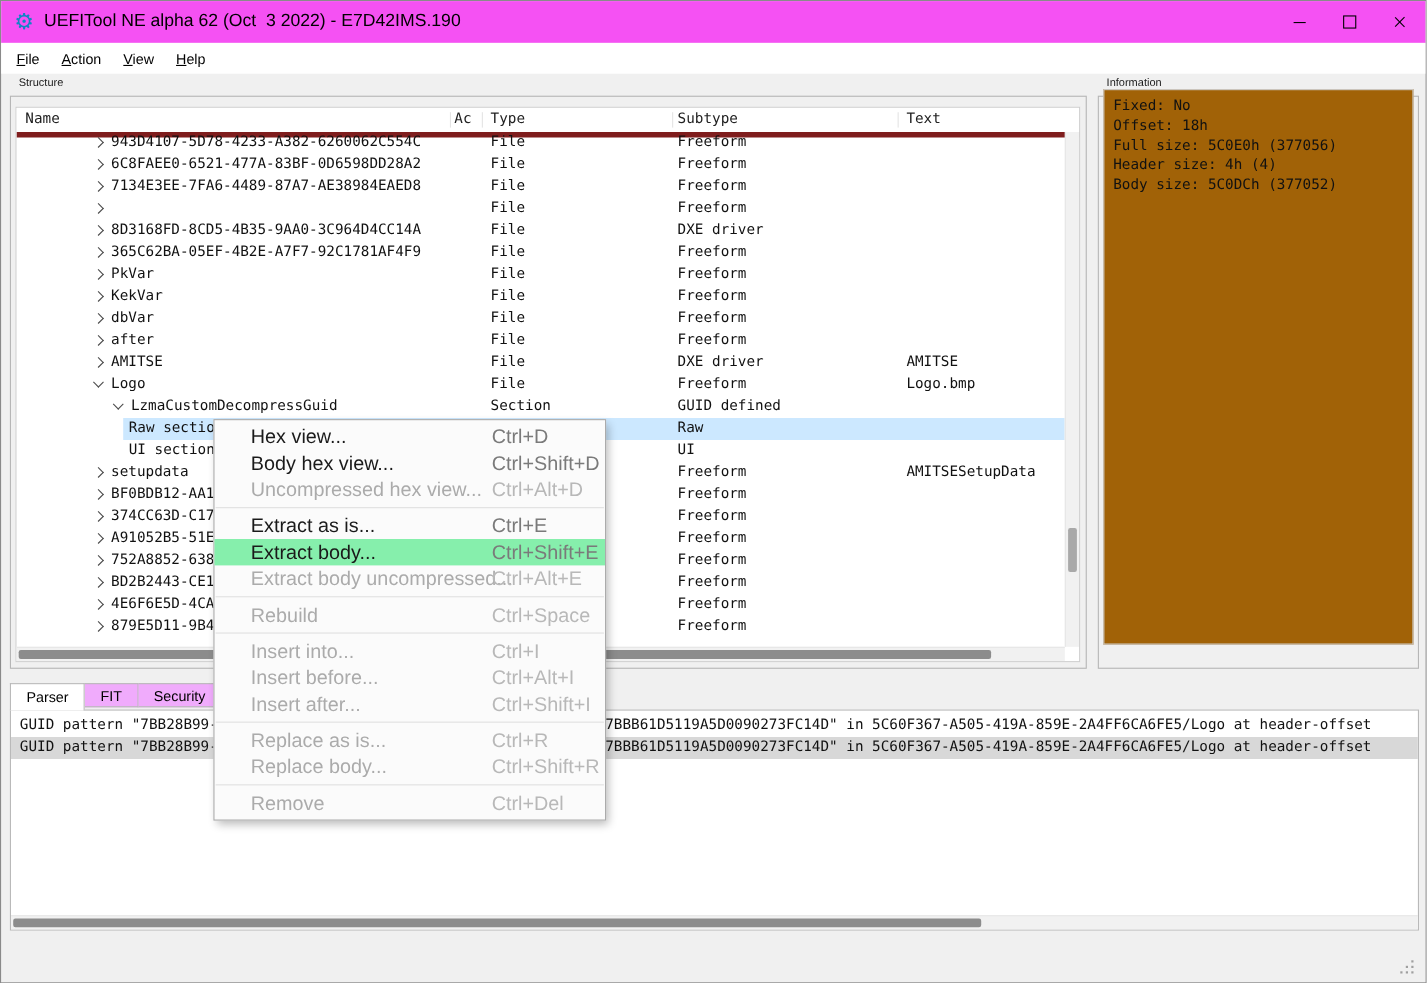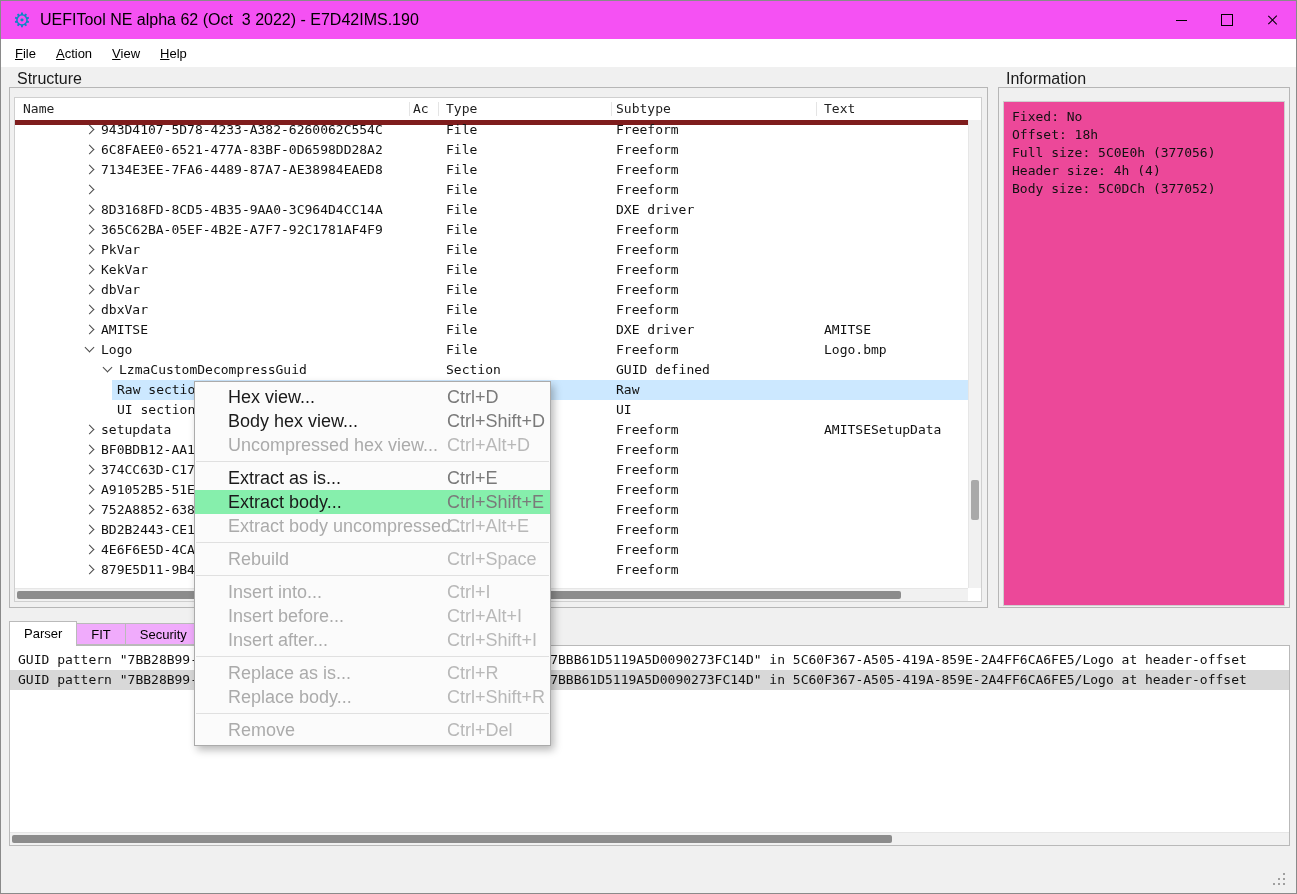--- a/index.html
+++ b/index.html
@@ -13,21 +13,21 @@
   .glyph-min{width:11px;height:1px;background:#000;}
   .glyph-max{width:10px;height:10px;border:1px solid #000;}
   .glyph-x{position:relative;width:12px;height:12px;}
   .glyph-x::before,.glyph-x::after{content:"";position:absolute;left:5px;top:0;width:1.4px;height:12px;background:#000;}
   .glyph-x::before{transform:rotate(45deg);} .glyph-x::after{transform:rotate(-45deg);}
   
   .menubar{position:absolute;left:0;top:38px;width:100%;height:28px;background:#fff;display:flex;align-items:center;font-size:13px;padding-left:4px;box-sizing:border-box;}
   .mbi{display:inline-block;padding:4px 10px;}
   .mbi::first-letter{text-decoration:underline;}
   
-  .gb-label{position:absolute;font-size:16px;color:#1a1a1a;}
+  .gb-label{position:absolute;font-size:10px;color:#1a1a1a;}
   .gb{position:absolute;border:1px solid #b6b6b6;box-sizing:border-box;background:#f0f0f0;}
   
   .tree{position:absolute;left:13px;top:96px;width:968px;height:505px;background:#fff;border:1px solid #cfcfcf;box-sizing:border-box;overflow:hidden;font-family:"DejaVu Sans Mono",monospace;font-size:13px;}
   .thead{position:absolute;left:0;top:0;right:0;height:22px;background:#fff;border-bottom:5px solid #7f1d1d;}
   .hc{position:absolute;top:0;line-height:22px;color:#222;white-space:nowrap;}
   .h0{left:8px}.h1{left:398px}.h2{left:431px}.h3{left:601px}.h4{left:809px}
   .hsep{position:absolute;top:4px;width:1px;height:14px;background:#e4e4e4;}
   .s0{left:394px}.s1{left:423px}.s2{left:596px}.s3{left:801px}
   .rows{position:absolute;left:0;top:22px;right:13px;bottom:13px;overflow:hidden;}
   .trow{position:relative;height:20px;line-height:20px;white-space:nowrap;overflow:hidden;}
@@ -37,23 +37,23 @@
   .chev{position:absolute;width:6px;height:6px;border-right:1.5px solid #4a4a4a;border-bottom:1.5px solid #4a4a4a;}
   .chev.c{left:71px;top:6px;transform:rotate(-45deg);}
   .chev.e{left:71px;top:4px;transform:rotate(45deg);}
   .lvl1 .chev.c,.lvl1 .chev.e{left:89px;}
   .selbg{position:absolute;left:97px;right:0;top:0;bottom:0;background:#cce8ff;}
   .vscroll{position:absolute;right:0;top:22px;bottom:13px;width:13px;background:#f1f1f1;border-left:1px solid #e6e6e6;box-sizing:border-box;}
   .vthumb{position:absolute;left:2px;top:360px;width:8px;height:40px;background:#a9a9a9;border-radius:2px;}
   .hscroll{position:absolute;left:0;right:13px;bottom:0;height:13px;background:#f1f1f1;border-top:1px solid #e6e6e6;box-sizing:border-box;}
   .hthumb{position:absolute;left:2px;top:2px;height:8px;width:884px;background:#8c8c8c;border-radius:2px;}
   
-  .info-view{position:absolute;left:1002px;top:100px;width:282px;height:505px;background:#ec4899;border:1px solid #cfcfcf;box-sizing:border-box;padding:6px 8px;font-family:"DejaVu Sans Mono",monospace;font-size:13px;line-height:18px;color:#111;}
-  
-  .tabbar{position:absolute;left:8px;top:620px;height:25px;display:flex;align-items:center;}
+  .info-view{position:absolute;left:1002px;top:80px;width:282px;height:505px;background:#a16207;border:1px solid #cfcfcf;box-sizing:border-box;padding:6px 8px;font-family:"DejaVu Sans Mono",monospace;font-size:13px;line-height:18px;color:#111;}
+  
+  .tabbar{position:absolute;left:8px;top:620px;height:25px;display:flex;align-items:flex-start;}
   .tab{box-sizing:border-box;height:22px;line-height:21px;padding:0 14px;font-size:13px;background:#f0abfc;border:1px solid #bababa;border-left:none;}
   .tab.first{border-left:1px solid #bababa;}
   .tab.selected{height:25px;line-height:24px;background:#fff;border-left:1px solid #bababa;border-bottom:none;position:relative;z-index:2;}
   .msg-panel{position:absolute;left:8px;top:644px;width:1281px;height:201px;background:#fff;border:1px solid #b9b9b9;box-sizing:border-box;overflow:hidden;}
   .msgs{position:absolute;left:0;top:4px;right:0;}
   .msg{height:20px;line-height:20px;padding-left:8px;font-family:"DejaVu Sans Mono",monospace;font-size:13px;white-space:pre;overflow:hidden;color:#111;}
   .msg.selected{background:#d8d8d8;}
   .msg-hscroll{position:absolute;left:0;right:0;bottom:0;height:13px;background:#f1f1f1;border-top:1px solid #e6e6e6;box-sizing:border-box;}
   .msg-hthumb{position:absolute;left:2px;top:2px;height:8px;width:880px;background:#8c8c8c;border-radius:2px;}
   
@@ -170,21 +170,21 @@
         </div>
       <div class="trow lvl0">
           <span class="chev c"></span>
           <span class="cell cname">dbVar</span>
           <span class="cell ctype">File</span>
           <span class="cell csub">Freeform</span>
           <span class="cell ctxt"></span>
         </div>
       <div class="trow lvl0">
           <span class="chev c"></span>
-          <span class="cell cname">dbxVar</span>
+          <span class="cell cname">after</span>
           <span class="cell ctype">File</span>
           <span class="cell csub">Freeform</span>
           <span class="cell ctxt"></span>
         </div>
       <div class="trow lvl0">
           <span class="chev c"></span>
           <span class="cell cname">AMITSE</span>
           <span class="cell ctype">File</span>
           <span class="cell csub">DXE driver</span>
           <span class="cell ctxt">AMITSE</span>

